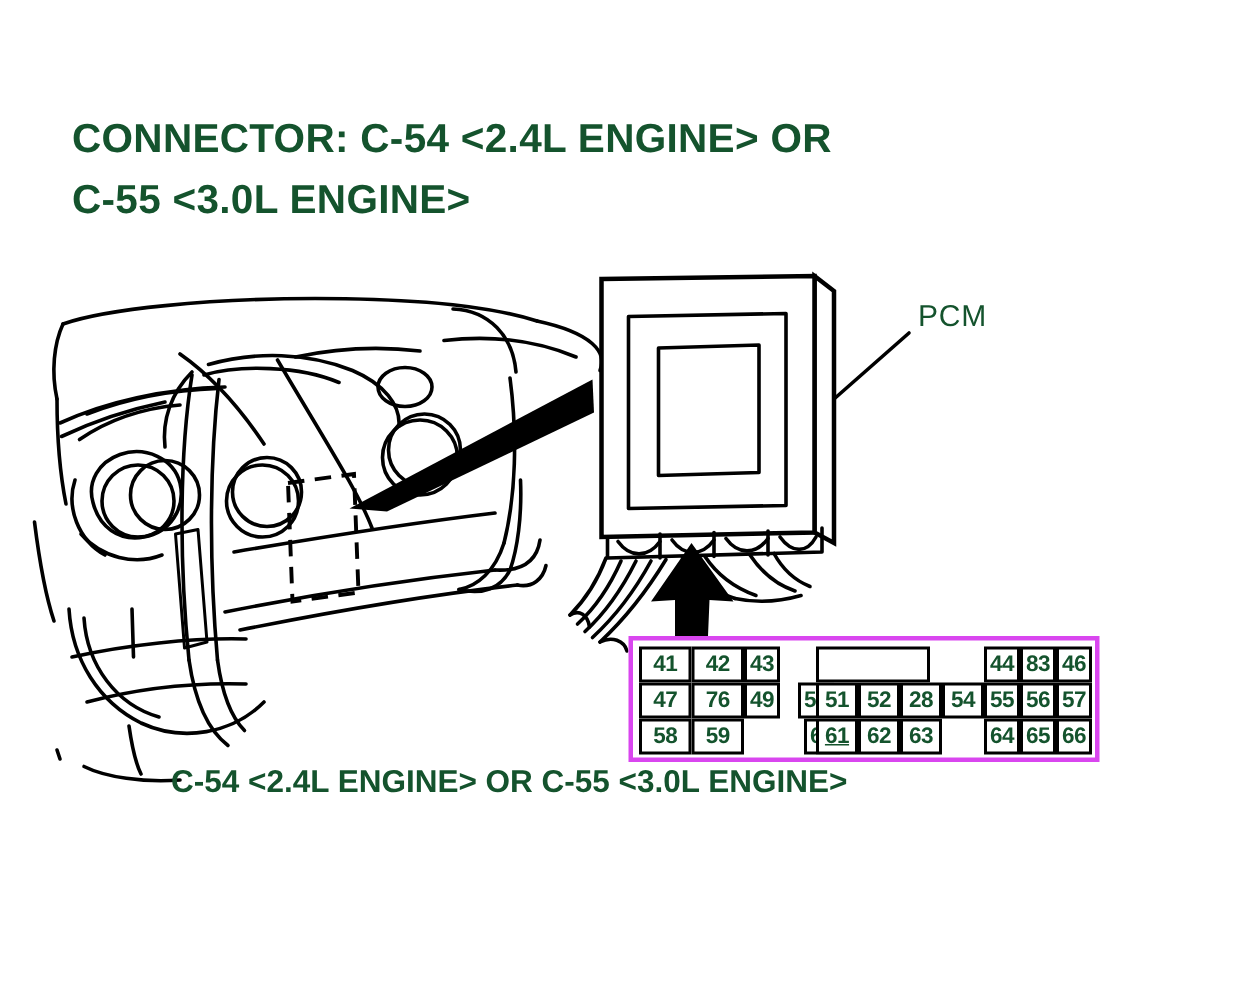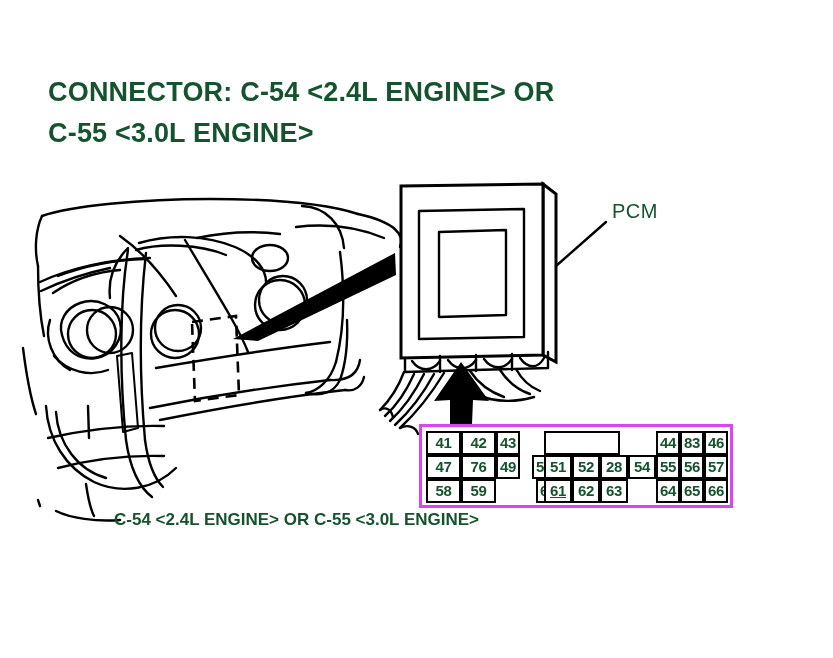--- a/index.html
+++ b/index.html
@@ -38,21 +38,21 @@
     font-size: 20px;
     font-weight: normal;
     letter-spacing: 0.5px;
   }
 
   
   #caption {
     position: absolute;
     left: 114px;
     top: 510px;
-    font-size: 17px;
+    font-size: 21px;
     font-weight: bold;
     white-space: nowrap;
   }
 
   
   #figure-id {
     position: absolute;
     left: 36px;
     top: 558px;
     font-size: 22px;

